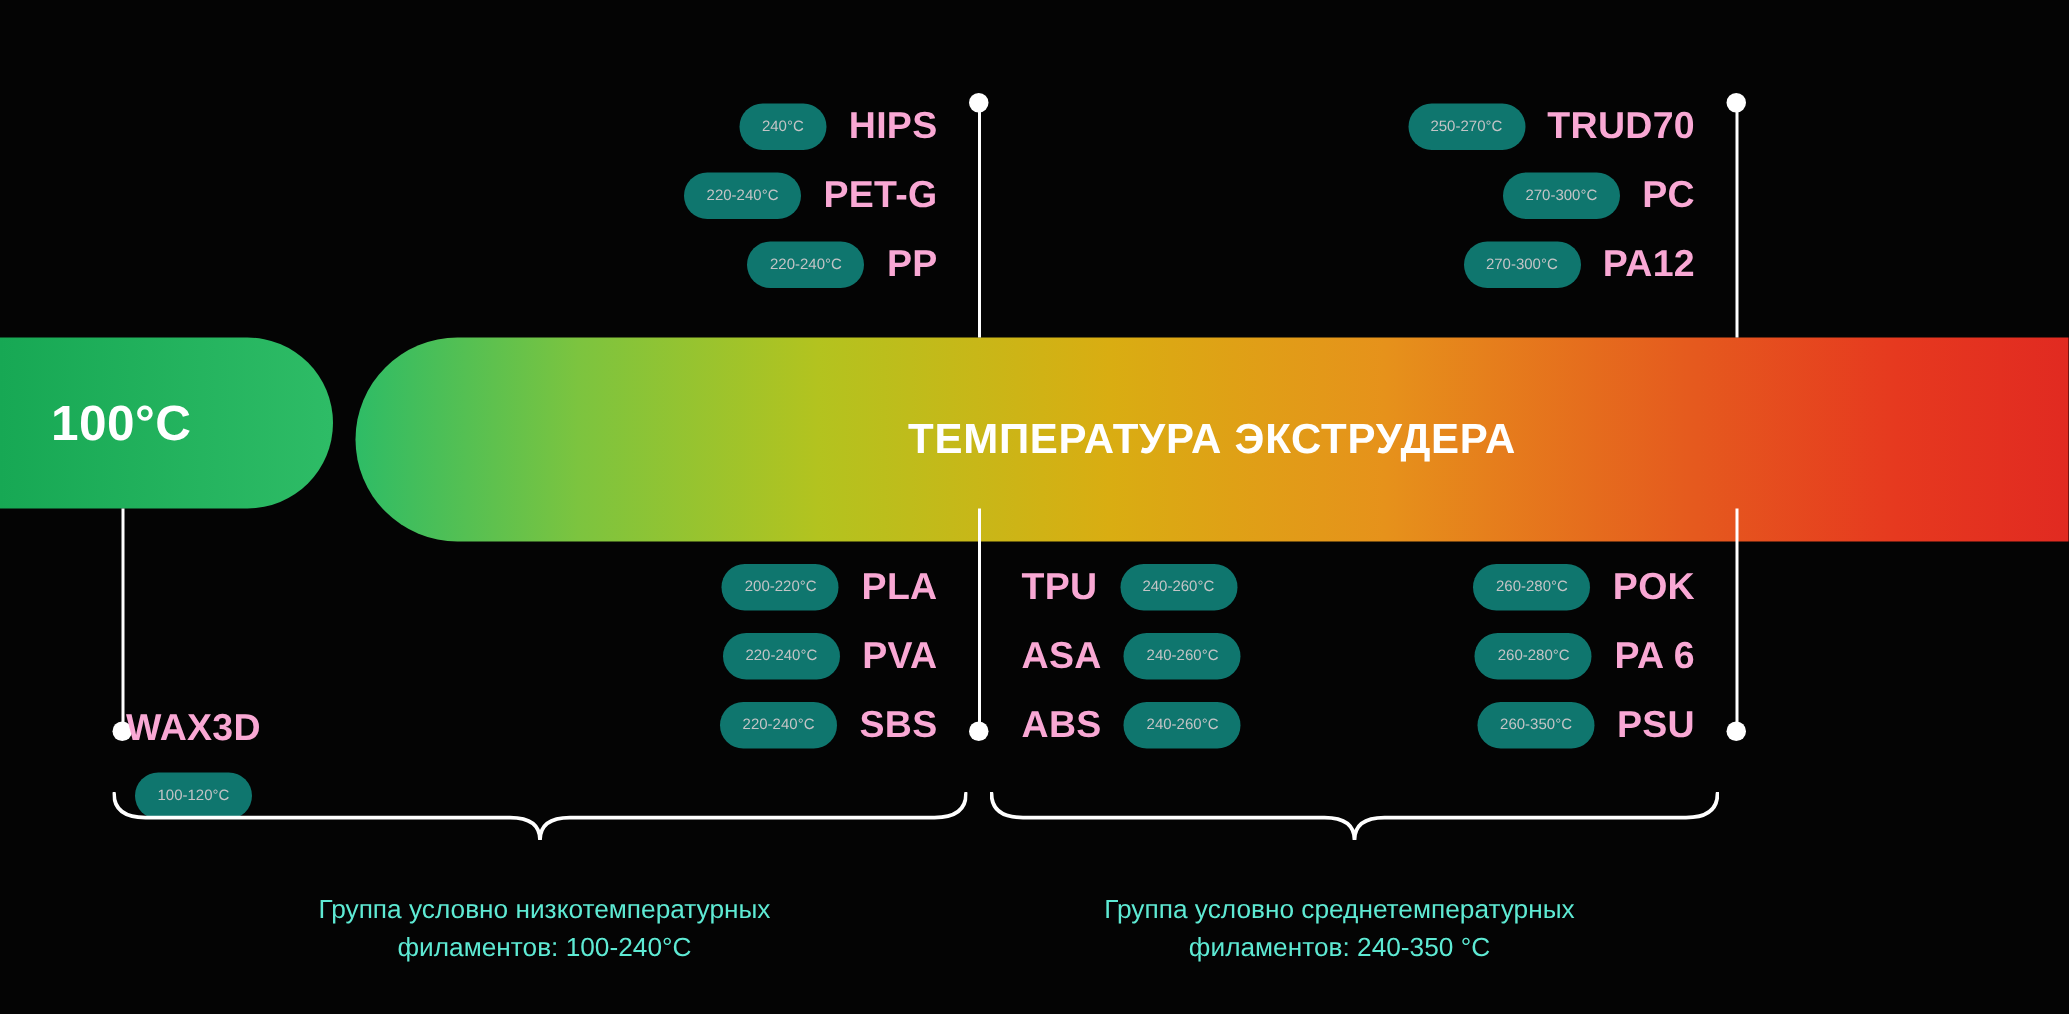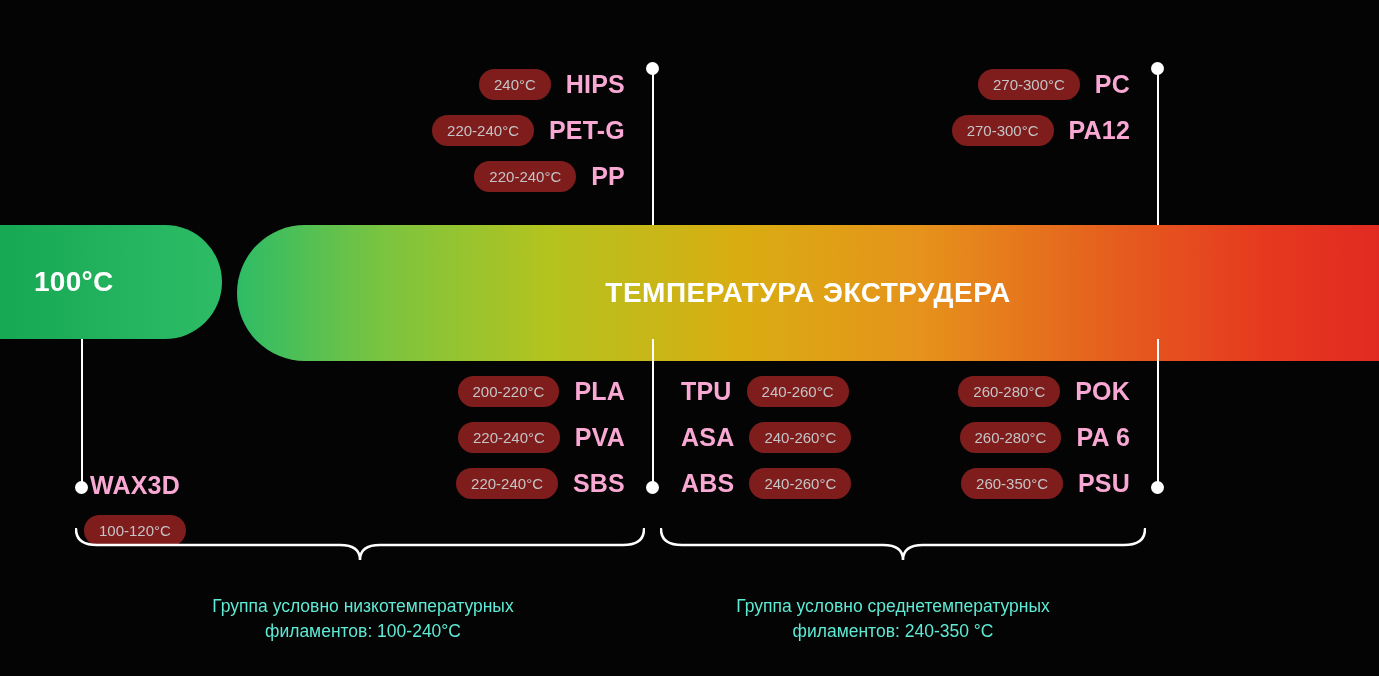--- a/index.html
+++ b/index.html
@@ -13,43 +13,43 @@
   }
   .stage { position:absolute; inset:0; }
 
   
   .bar-left {
     position:absolute; left:0; top:225px; width:222px; height:114px;
     border-radius:0 999px 999px 0;
     background:linear-gradient(90deg, #17a854 0%, #2ebc66 100%);
     display:flex; align-items:center;
   }
-  .bar-label { font-size:28px; font-weight:bold; margin-left:34px; letter-spacing:.3px; }
+  .bar-label { font-size:33px; font-weight:bold; margin-left:34px; letter-spacing:.3px; }
   .bar-main {
     position:absolute; left:237px; top:225px; right:0; height:136px;
     border-radius:999px 0 0 999px;
     background:linear-gradient(90deg,
       #2ebc66 0%, #7cc43f 13%, #b3c31f 27%, #d9ad12 44%,
       #e6921b 60%, #e55a1e 78%, #e6391f 90%, #e12a21 100%);
     display:flex; align-items:center; justify-content:center;
   }
   .bar-title { font-size:28px; font-weight:bold; letter-spacing:.5px; }
 
   
   .vline { position:absolute; width:2px; background:#ffffff; }
   .dot { position:absolute; width:13px; height:13px; border-radius:50%; background:#ffffff; }
 
   
   .group { position:absolute; display:flex; flex-direction:column; gap:15px; }
   .group.right { align-items:flex-end; }
   .row { display:flex; align-items:center; gap:15px; height:31px; }
   .row.abs { position:absolute; }
   .pill {
-    background:#7f1d1d; color:#c4c4c6;
-    font-size:15px; line-height:13px;
+    background:#0f766e; color:#c4c4c6;
+    font-size:10px; line-height:13px;
     padding:9px 15px; border-radius:999px; white-space:nowrap;
   }
   .mat {
     color:#f9a8d4; font-weight:bold; font-size:25px;
     letter-spacing:.2px; white-space:nowrap;
   }
 
   
   .brace { position:absolute; }
   .caption {
@@ -91,20 +91,24 @@
       <span class="pill">220-240°C</span>
       <span class="mat">PET-G</span>
     </div>
     <div class="row">
       <span class="pill">220-240°C</span>
       <span class="mat">PP</span>
     </div>
   </div>
 
   <div class="group right" style="top:69px; right:249px;">
+    <div class="row">
+      <span class="pill">250-270°C</span>
+      <span class="mat">TRUD70</span>
+    </div>
     <div class="row">
       <span class="pill">270-300°C</span>
       <span class="mat">PC</span>
     </div>
     <div class="row">
       <span class="pill">270-300°C</span>
       <span class="mat">PA12</span>
     </div>
   </div>
 

